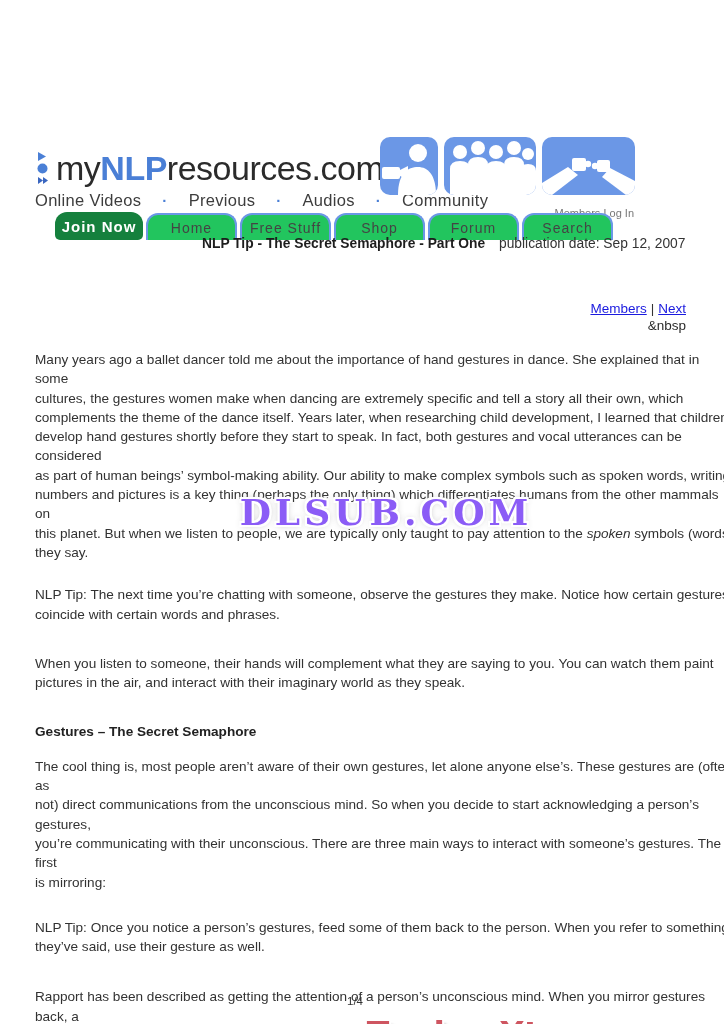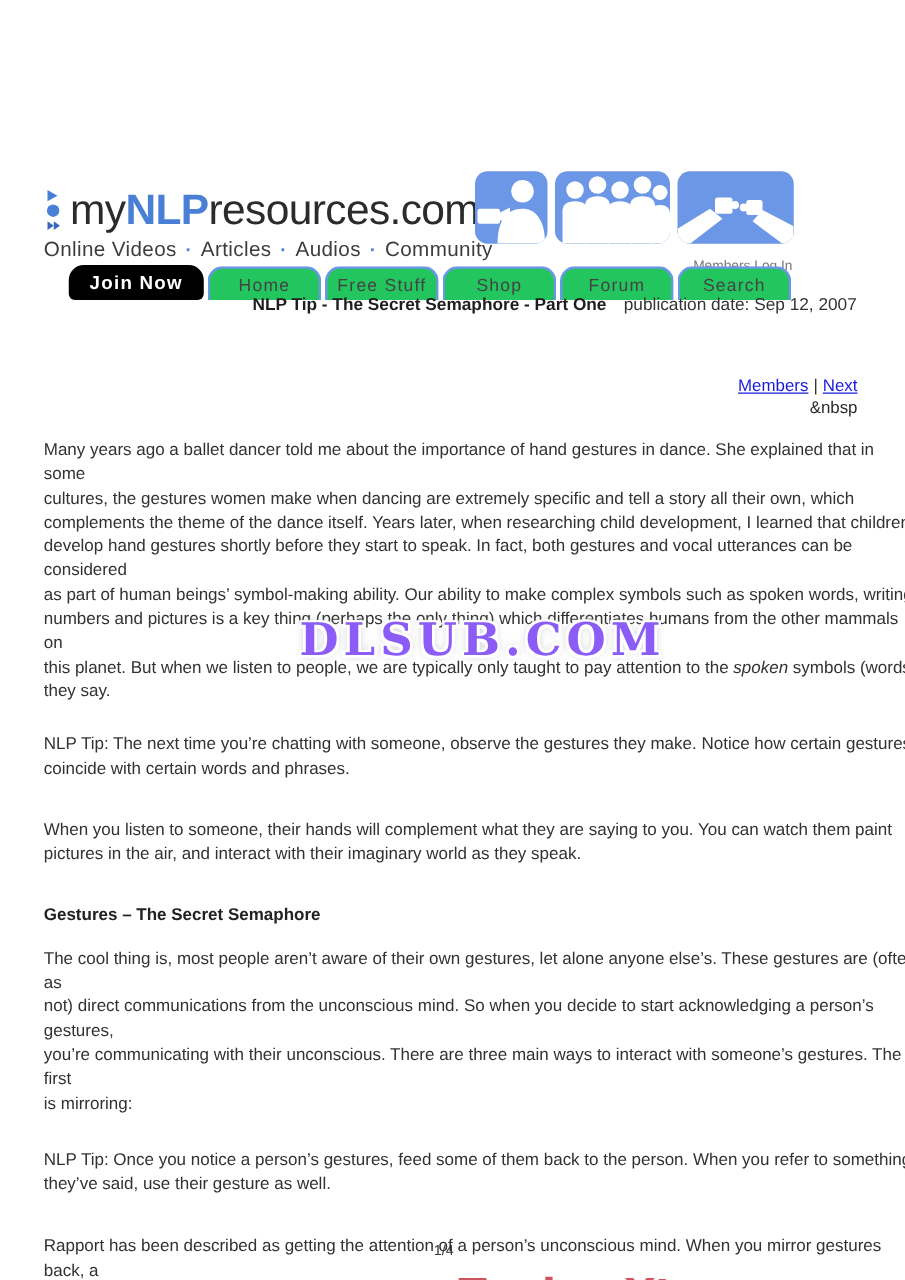--- a/index.html
+++ b/index.html
@@ -16,36 +16,36 @@
     -webkit-background-clip:text; background-clip:text; color:transparent;
   }
 
   
   .logo { position:absolute; left:35px; top:133px; }
   .logo-row { display:flex; align-items:center;margin-top:16px; }
   .logo-icon { width:18px; height:36px; margin-right:3px; }
   .logo-text { font-size:34px; color:#2b2b2b; letter-spacing:-0.5px; white-space:nowrap; }
   .lg-blue { color:#4a7fd6; font-weight:bold; }
   .tagline { margin-top:3px; font-size:16.5px; color:#3d3d3d; letter-spacing:0.3px;
-             display:flex; align-items:center; gap:7px; }
+             display:flex; align-items:center; gap:21px; }
   .tagline .dot { color:#4a7fd6; font-weight:bold; font-size:15px; }
 
   
   .tiles { position:absolute; left:380px; top:137px; display:flex; gap:6px; }
   .tile { background:#6b97e6; border-radius:10px; height:58px; overflow:hidden;
           display:flex; align-items:flex-end; justify-content:center; }
   .tile-1 { width:58px; } .tile-2 { width:92px; } .tile-3 { width:93px; }
   .tile svg { display:block; }
   .members { position:absolute; top:207px; right:90px; font-size:11px; color:#777; cursor:pointer; }
 
   
   .navbar { position:absolute; top:212px; left:55px; display:flex; gap:3px; align-items:flex-end; }
   .join {
-    background:#000000; color:#fff; font-weight:bold; font-size:15px; letter-spacing:1px;
-    border-radius:12px 12px 5px 5px; width:108px; height:28px;
+    background:#15803d; color:#fff; font-weight:bold; font-size:15px; letter-spacing:1px;
+    border-radius:12px 12px 5px 5px; width:88px; height:28px;
     display:flex; align-items:center; justify-content:center; cursor:pointer;
   }
   .tab {
     width:87px; height:25px; background:#22c55e; border:2px solid #6b97e6; border-bottom:none;
     border-radius:12px 12px 0 0; display:flex; align-items:center; justify-content:center;
     font-size:14px; color:#444; letter-spacing:1px; cursor:pointer;
   }
 
   
   .titleline { position:absolute; top:236px; left:202px; font-size:13.8px; white-space:nowrap; }
@@ -106,21 +106,21 @@
         <polygon points="3,0 11,4.5 3,9" fill="#4a7fd6"></polygon>
         <circle cx="7.5" cy="16.5" r="5" fill="#4a7fd6"></circle>
         <polygon points="3,25 8,28.5 3,32" fill="#3a66c0"></polygon>
         <polygon points="8,25 13,28.5 8,32" fill="#3a66c0"></polygon>
       </svg>
       <div class="logo-text"><span>my</span><span class="lg-blue">NLP</span><span>resources.com</span></div>
     </div>
     <div class="tagline">
       <span>Online Videos</span>
       <span class="dot">·</span>
-      <span>Articles</span>
+      <span>Previous</span>
       <span class="dot">·</span>
       <span>Audios</span>
       <span class="dot">·</span>
       <span>Community</span>
     </div>
   </div>
 
   <div class="tiles">
     <div class="tile tile-1">
       <svg width="58" height="58" viewBox="0 0 58 58">

